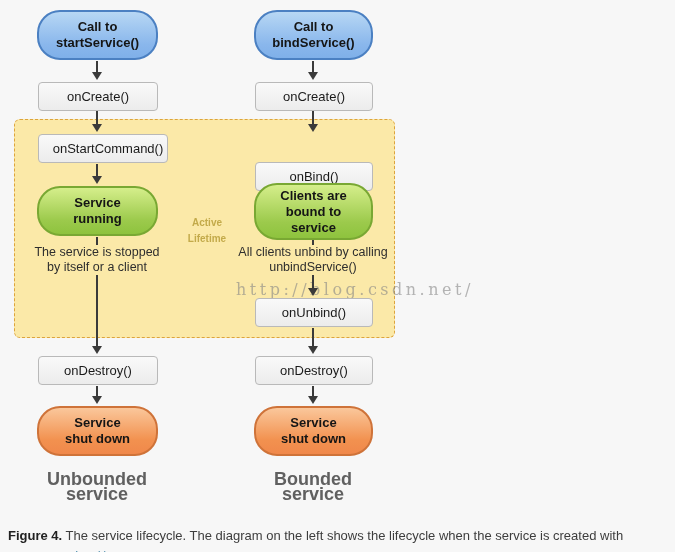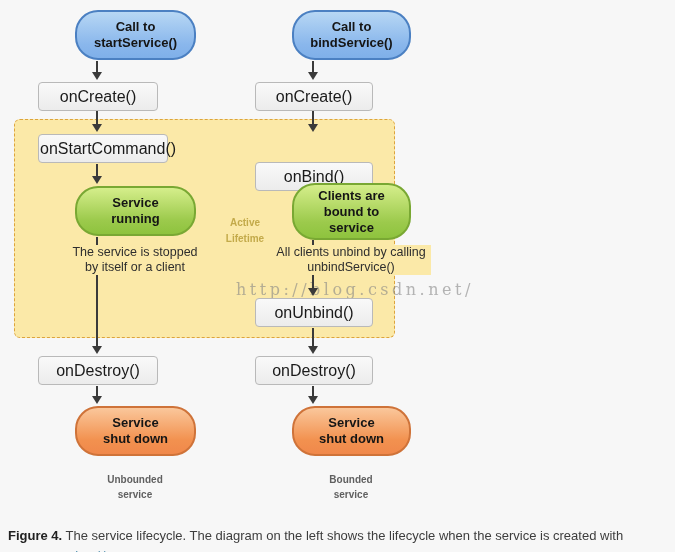--- a/index.html
+++ b/index.html
@@ -1,58 +1,58 @@
 <!DOCTYPE html>
 <html><head>
 <meta charset="utf-8">
 <style>
   html,body{margin:0;padding:0;}
   .page{
     position:relative;width:675px;height:552px;background:#f7f7f7;
     font-family:"Liberation Sans",sans-serif;overflow:hidden;
   }
-  .ml{white-space:pre-line;margin-left:38px;}
+  .ml{white-space:pre-line;}
   
   .region{
     position:absolute;left:14px;top:119px;width:379px;height:217px;
     background:#fbe9a8;border:1px dashed #dda43c;border-radius:6px;
   }
   .region-label{
     position:absolute;left:176px;top:215px;width:62px;
     text-align:center;font-size:10px;font-weight:600;line-height:16px;color:#c3aa4a;
   }
   
   .pill{
     position:absolute;display:flex;align-items:center;justify-content:center;
     text-align:center;font-weight:bold;font-size:13px;line-height:16px;color:#151515;
     border-radius:23px;
   }
   .pill.blue{background:linear-gradient(180deg,#b7d7f4 0%,#8ab7ec 70%,#7fb0e9 100%);border:2px solid #4b80c2;}
   .pill.green{background:linear-gradient(180deg,#d5ee8b 0%,#9cca4c 70%,#8ec33e 100%);border:2px solid #79a833;}
   .pill.orange{background:linear-gradient(180deg,#fac79b 0%,#f2914f 70%,#f0884b 100%);border:2px solid #cf7339;}
   .gbox{
     position:absolute;display:flex;align-items:center;justify-content:center;
-    text-align:center;font-size:16px;color:#1a1a1a;
+    text-align:center;font-size:13px;color:#1a1a1a;
     background:linear-gradient(180deg,#f9f9f9,#ececec);
     border:1px solid #b9b9b9;border-radius:4px;
   }
   
   .arrow{position:absolute;width:10px;margin-left:-5px;}
   .arrow::before{content:"";position:absolute;left:4px;width:2px;top:0;bottom:6px;background:#3a3a3a;}
   .arrow::after{
     content:"";position:absolute;left:0;bottom:0;width:0;height:0;
     border-left:5px solid transparent;border-right:5px solid transparent;border-top:8px solid #3a3a3a;
   }
   .note{
     position:absolute;text-align:center;font-size:12.5px;line-height:15px;color:#2e2e2e;
     background:#fbe9a8;
   }
   .footer-label{
     position:absolute;width:100px;text-align:center;
-    font-size:10px;font-weight:bold;line-height:15px;color:#606060;
+    font-size:18px;font-weight:bold;line-height:15px;color:#606060;
   }
   .watermark{
     position:absolute;left:236px;top:280px;
     font-family:"DejaVu Serif",serif;font-size:16px;letter-spacing:3.5px;
     color:rgba(134,134,134,0.6);
   }
   .caption{
     position:absolute;left:8px;top:512px;width:664px;
     font-size:13px;line-height:21px;color:#3d3d3d;
   }

